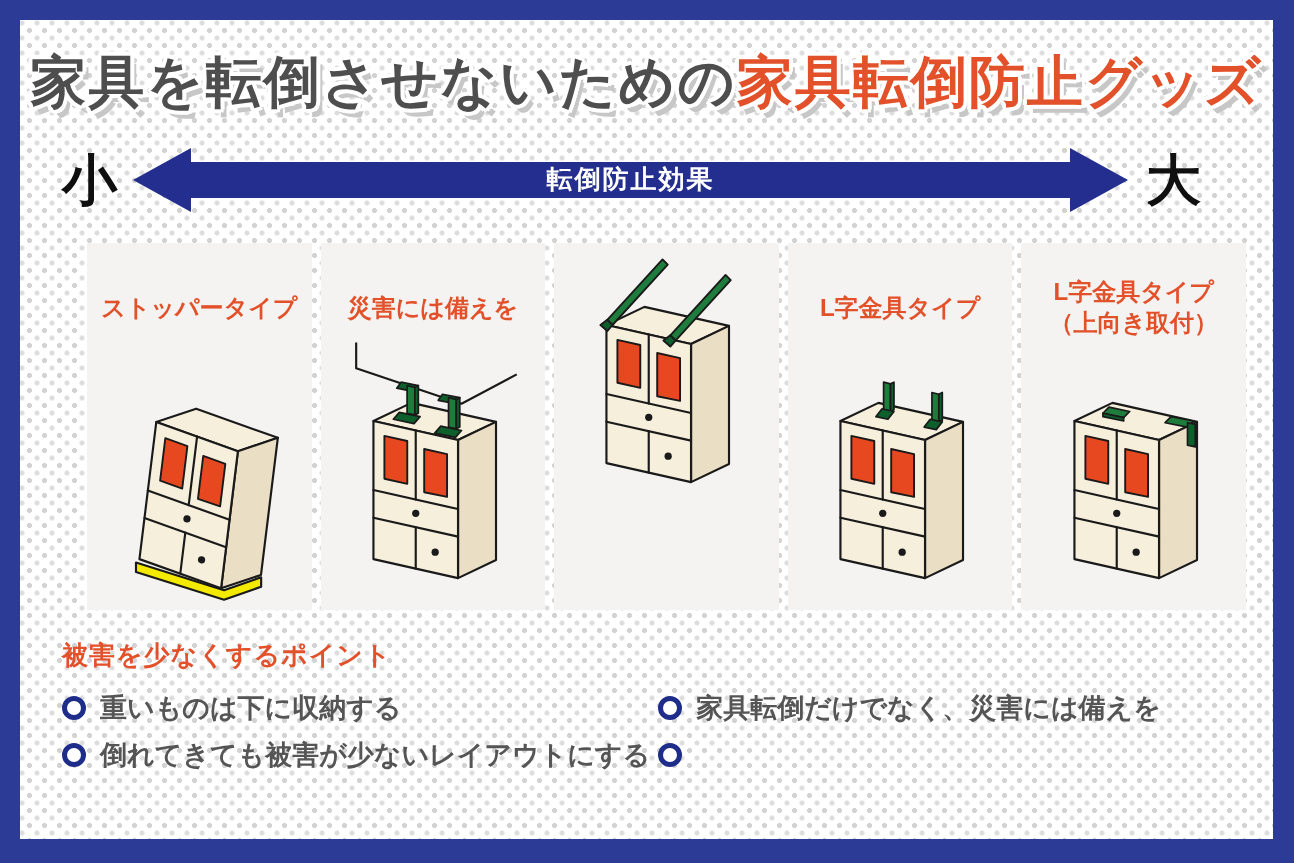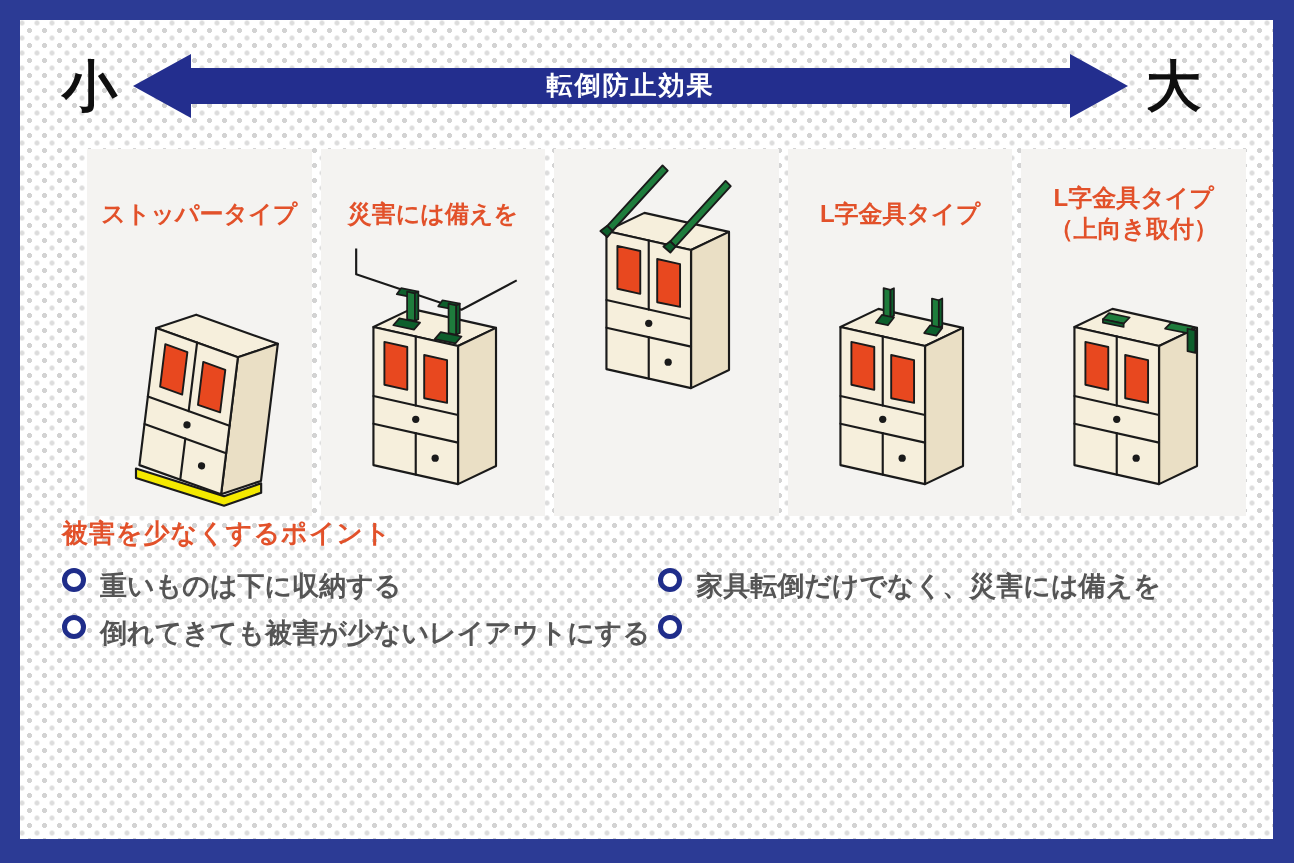--- a/index.html
+++ b/index.html
@@ -57,27 +57,27 @@
   .panels{display:flex;gap:9px;margin:31px 27px 0;padding-left:40px;}
   .panel{flex:1;height:367px;background:#f4f3f1;}
   .plabel{
     margin-top:32px;min-height:64px;
     display:flex;flex-direction:column;justify-content:center;
     text-align:center;color:#e2512a;font-size:24px;font-weight:900;
     line-height:31px;letter-spacing:0;
   }
   .illu{display:block;width:202px;margin:0 auto;}
   
-  .points{margin:0 42px 0;}
+  .points{margin:28px 42px 0;}
   .points-heading{color:#e2512a;font-size:26px;font-weight:900;letter-spacing:1px;}
   .points-grid{
     display:grid;grid-template-columns:1fr 1fr;column-gap:8px;row-gap:11px;
     margin-top:17px;
   }
-  .point{display:flex;white-space:nowrap;
+  .point{display:flex;align-items:center;white-space:nowrap;
     color:#555555;font-size:27px;font-weight:900;letter-spacing:0;}
   .ring{width:14px;height:14px;border:5px solid #1f2d8a;border-radius:50%;
     background:#fff;margin-right:14px;flex:none;}
 </style>
 </head>
 <body>
 
 <svg width="0" height="0" style="position:absolute" aria-hidden="true">
   <defs>
     <g id="cab" stroke="#1a1a1a" stroke-width="2.5" stroke-linejoin="round" stroke-linecap="round">
@@ -92,20 +92,23 @@
       <polygon points="106.8,127.4 133.3,133.3 133.3,182.9 106.8,177.5" fill="#e8481f" stroke-width="2.2"></polygon>
       <circle cx="97" cy="202" r="4.2" fill="#1a1a1a" stroke="none"></circle>
       <circle cx="119.5" cy="247" r="4.2" fill="#1a1a1a" stroke="none"></circle>
     </g>
   </defs>
 </svg>
 
 <div class="page">
   <div class="content">
 
+    <div class="title-row">
+      <span class="title-normal">家具を転倒させないための</span><span class="title-accent">家具転倒防止グッズ</span>
+    </div>
 
     <div class="scale-row">
       <div class="scale-end">小</div>
       <div class="arrow">
         <div class="arrow-head-left"></div>
         <div class="arrow-body"></div>
         <div class="arrow-head-right"></div>
         <div class="arrow-label">転倒防止効果</div>
       </div>
       <div class="scale-end">大</div>

